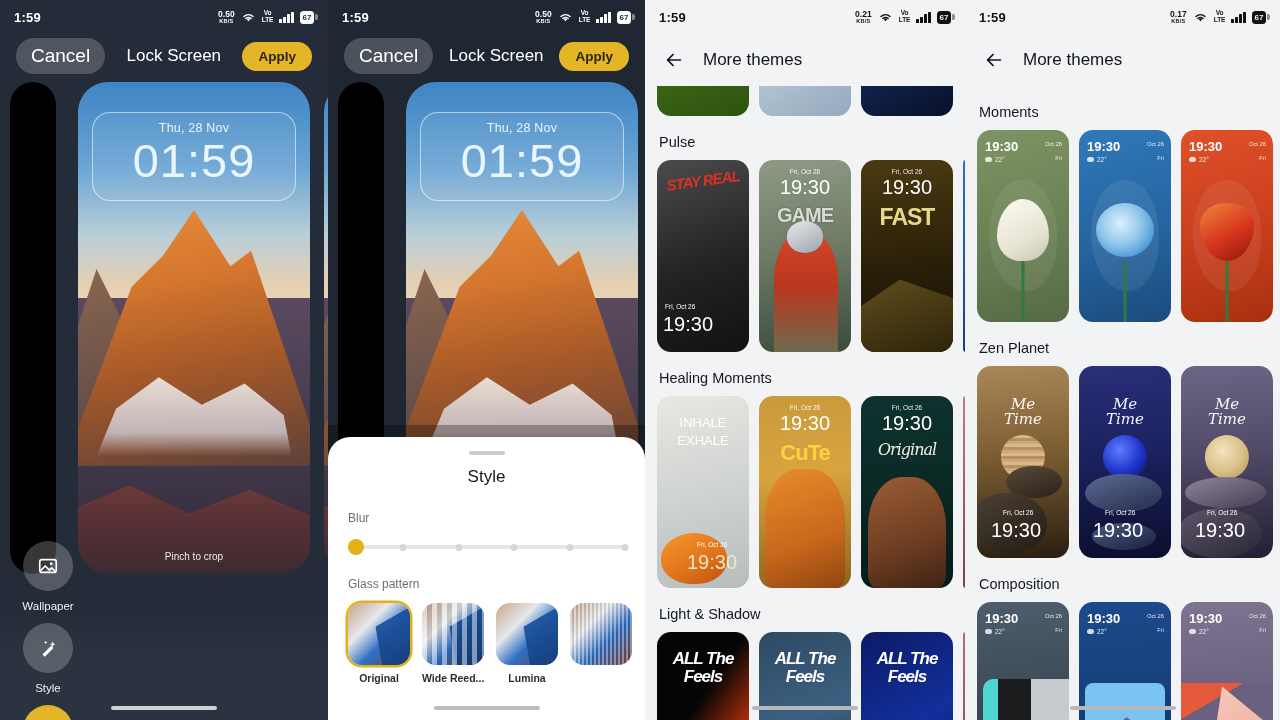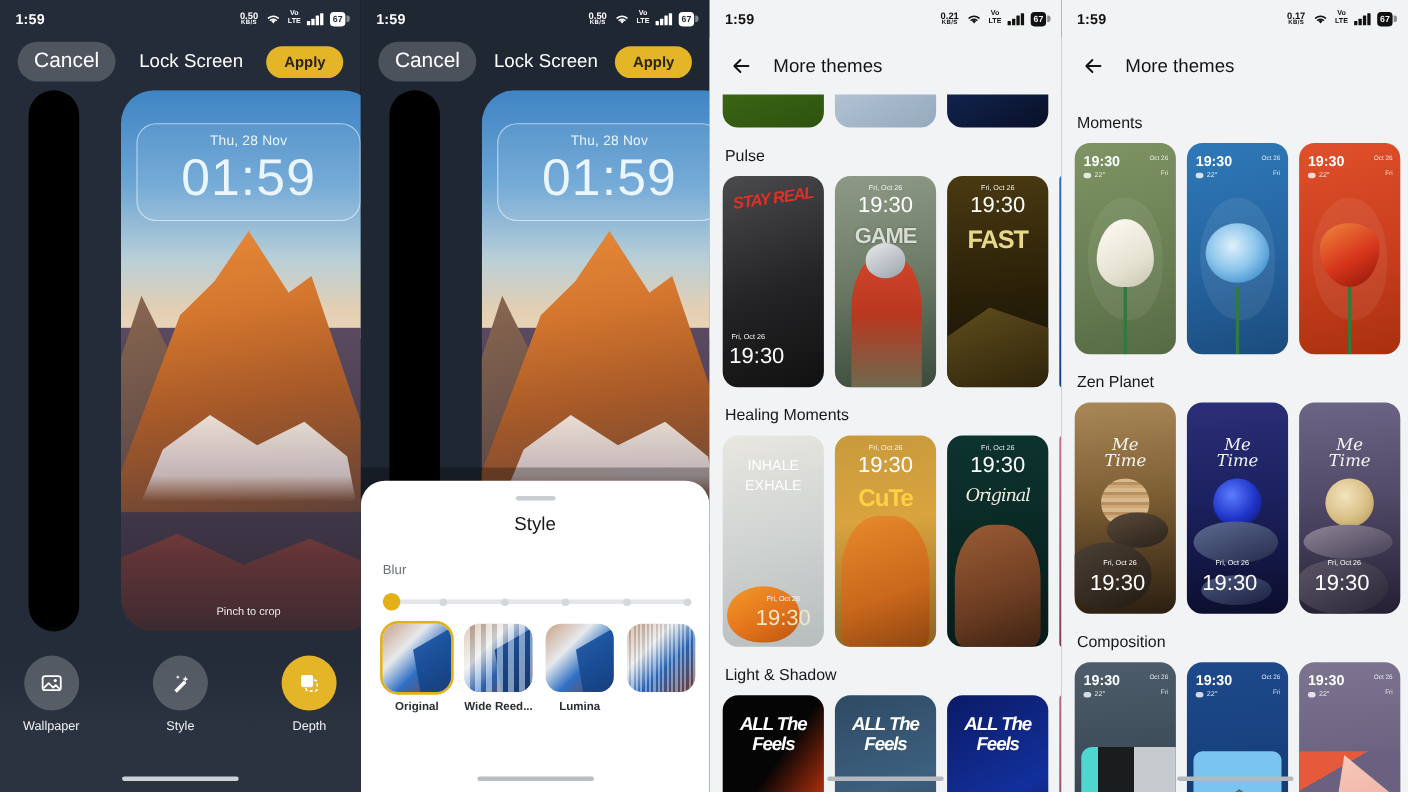--- a/index.html
+++ b/index.html
@@ -41,21 +41,21 @@
   .editbar { display:flex; align-items:center; justify-content:space-between;
     padding:0 16px; height:44px; }
   .btn-cancel { background:rgba(255,255,255,.20); color:#fff; font-size:19px;
     padding:7px 15px; border-radius:20px; border:none; }
   .edit-title { color:#fff; font-size:17px; font-weight:400; }
   .btn-apply { background:#e5b528; color:#2a2410; font-size:13.5px; font-weight:600;
     padding:7px 16px; border-radius:20px; border:none; }
 
   
   .carousel { position:relative; height:500px; display:flex; align-items:center;
-    gap:38px; padding-left:26px; }
+    gap:22px; padding-left:10px; }
   .pcard { position:relative; flex:0 0 auto; border-radius:30px; overflow:hidden; }
   .pcard.main { width:232px; height:492px; }
   .pcard.side { width:232px; height:492px; }
   .pcard.blackedge { width:46px; height:492px; background:#000; border-radius:30px; }
 
   .wall { position:absolute; inset:0; }
   
   .wall .sky { position:absolute; left:0; right:0; top:0; height:46%;
     background:linear-gradient(#3f84c4 0%,#6ba5d4 38%,#b9cfd8 68%,#e3cfb4 88%,#edd6b6 100%); }
   .wall .base { position:absolute; left:0; right:0; bottom:0; height:56%;
@@ -78,21 +78,21 @@
     background:rgba(255,255,255,.07); padding:8px 0 12px; text-align:center; }
   .cw-date { color:#eaf4ff; font-size:12.5px; letter-spacing:.2px; }
   .cw-time { color:#eaf6ff; font-size:47px; font-weight:300; letter-spacing:1px;
     line-height:1.12; }
   .pinch { position:absolute; left:0; right:0; bottom:12px; text-align:center;
     color:rgba(255,255,255,.9); font-size:10px; }
 
   
   .tools { position:absolute; left:0; right:0; bottom:0; height:152px;
     background:linear-gradient(rgba(35,44,56,.0),rgba(35,44,56,.92) 26%,#2b3340 60%);
-    display:flex; align-items:flex-start; justify-content:center; gap:24px; padding-top:28px; }
+    display:flex; align-items:flex-start; justify-content:center; gap:11px; padding-top:28px;flex-direction:column; }
   .tool { width:96px; text-align:center; }
   .tool .circle { width:50px; height:50px; border-radius:50%; margin:0 auto 9px;
     background:rgba(255,255,255,.22); display:flex; align-items:center;
     justify-content:center; color:#fff; }
   .tool.active .circle { background:#e5b528; color:#fff; }
   .tool .lbl { color:#f0f1f3; font-size:11.5px; }
   .homebar { position:absolute; left:50%; transform:translateX(-50%); bottom:10px;
     width:106px; height:4.5px; border-radius:3px; background:rgba(235,238,242,.85); }
 
   
@@ -346,20 +346,21 @@
       <div class="slider">
         <div class="track"></div>
         <div class="dot" style="left:20%"></div>
         <div class="dot" style="left:40%"></div>
         <div class="dot" style="left:60%"></div>
         <div class="dot" style="left:80%"></div>
         <div class="dot" style="left:100%"></div>
         <div class="knob"></div>
       </div>
 
+      <div class="sheet-label" style="margin-top:22px;">Glass pattern</div>
       <div class="patterns">
         <div class="pat sel">
           <div class="sw">
               <div class="wedge"></div>
             </div>
           <div class="cap">Original</div>
         </div>
         <div class="pat">
           <div class="sw">
               <div class="wedge"></div>

